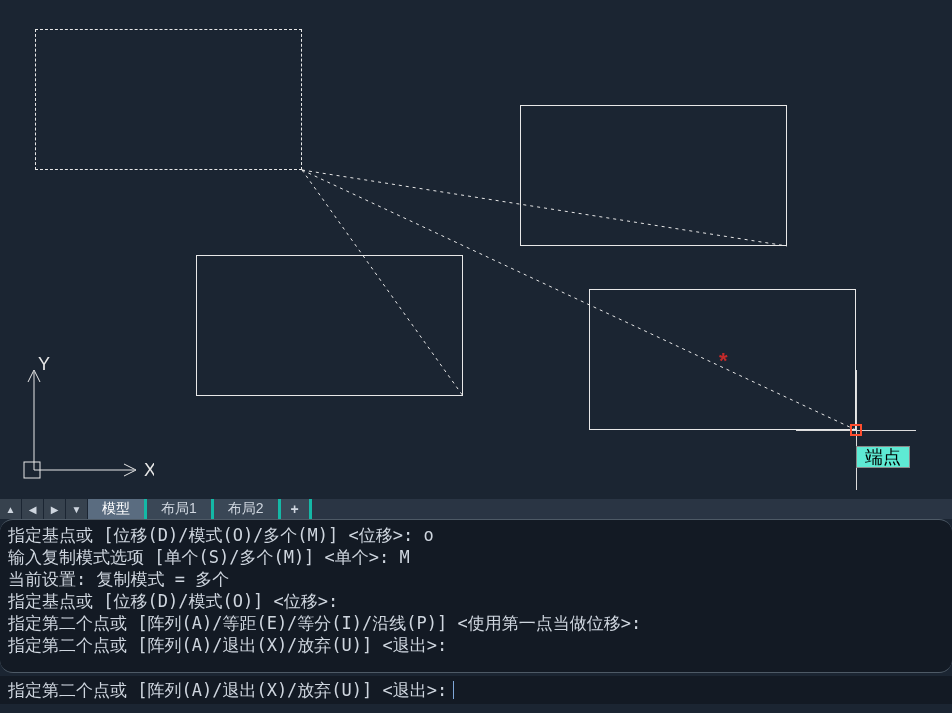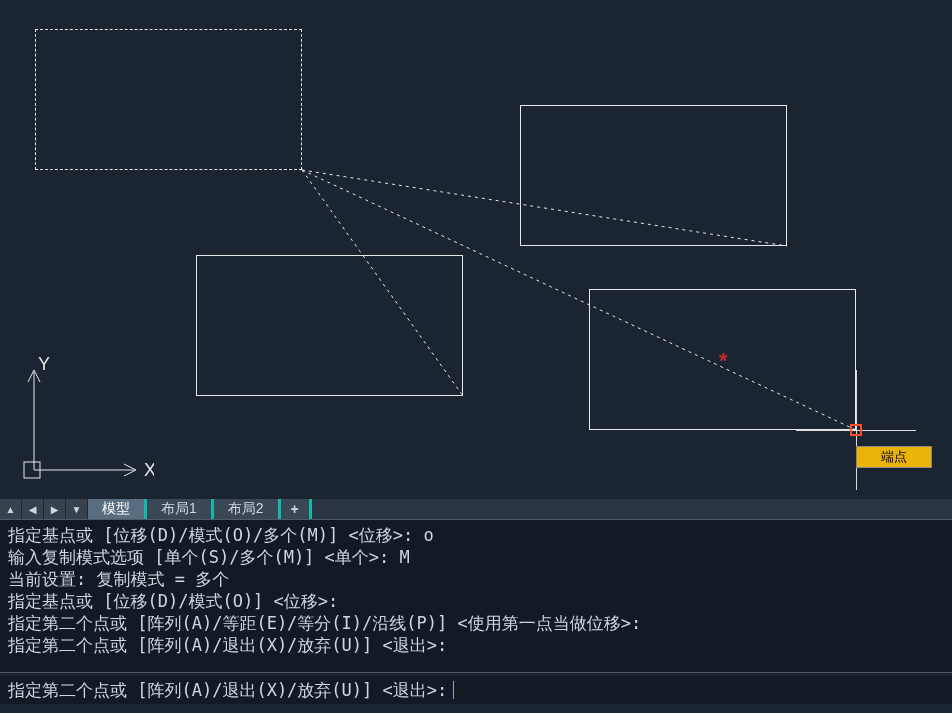--- a/index.html
+++ b/index.html
@@ -16,22 +16,22 @@
     .rect { position:absolute; border:1px solid #e8e8e8; }
     .rect.selected { border:1.5px dashed #e8e8e8; }
     .trail {
       position:absolute; left:0; top:0; width:952px; height:497px;
       pointer-events:none;
     }
     .ucs { position:absolute; left:22px; bottom:8px; color:#e8e8e8; font-family:Arial; }
     .snapmark { position:absolute; width:12px; height:12px; border:2px solid #ff4d2e; }
     .cross-h, .cross-v { position:absolute; background:#dcdcdc; }
     .tooltip {
-      position:absolute; background:#eab308; border:1px solid #8a8a8a;
-      color:#000; font-size:13px; padding:1px 24px; line-height:18px;
+      position:absolute; background:#5eead4; border:1px solid #8a8a8a;
+      color:#000; font-size:18px; padding:1px 8px; line-height:18px;
     }
     .asterisk {
       position:absolute; color:#c42a2a; font-size:22px; font-weight:bold;
       font-family:Arial; line-height:14px;
     }
 
     .tabrow {
       position:absolute; left:0; top:499px; width:952px; height:20px;
       background:#2a3544; display:flex; align-items:stretch;
     }
@@ -47,20 +47,21 @@
     .tab.active { background:#5a6c80; color:#fff; }
     .tab.plus { padding:0 10px; font-weight:bold; }
 
     .cmdhist {
       position:absolute; left:0; top:519px; width:952px; height:154px;
       background:#131a24; border-top:1px solid #4e5a66;
       border-bottom:1px solid #4e5a66;
       color:#cfd6df; font-size:17px; line-height:22px;
       padding:4px 8px; overflow:hidden; font-family:"SimSun",monospace;
       white-space:pre;
+      border-radius:13px;
     }
     .cmdline {
       position:absolute; left:0; top:676px; width:952px; height:28px;
       background:#131a24; display:flex; align-items:center;
       color:#cfd6df; font-size:17px; padding:0 8px;
       font-family:"SimSun",monospace;
     }
     .cmdline .caret {
       margin-left:6px; display:flex; align-items:center;
     }

